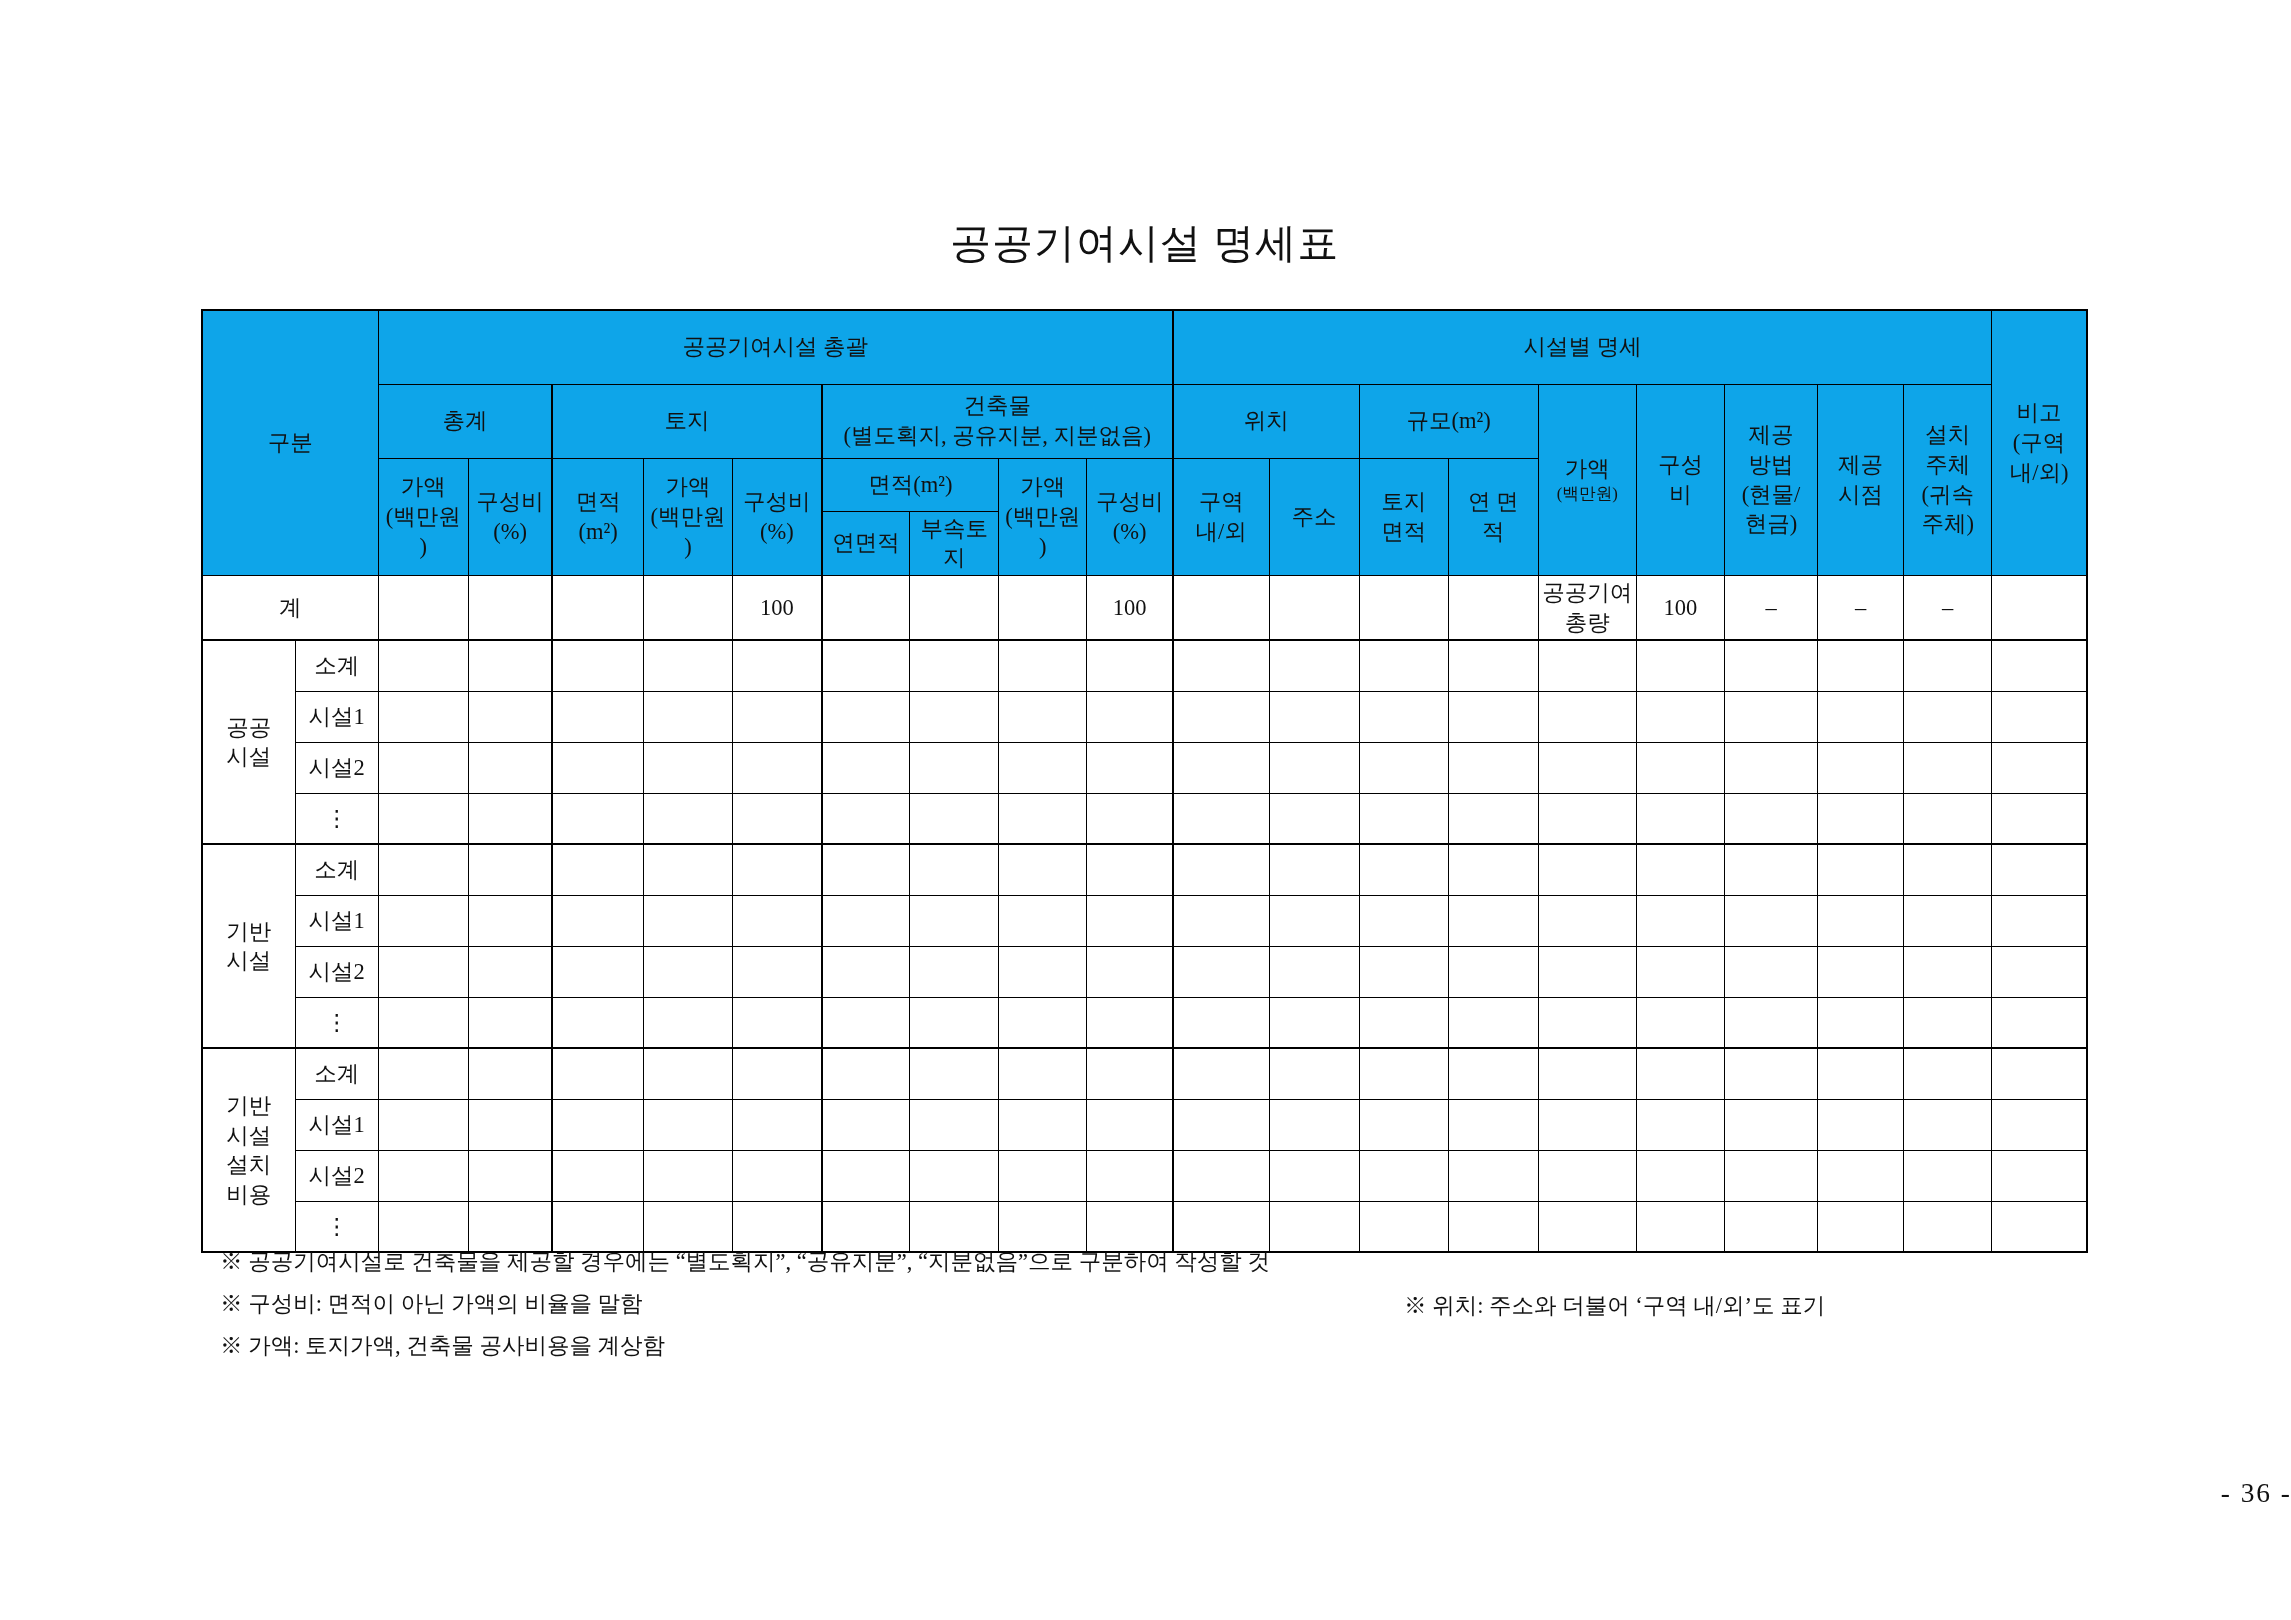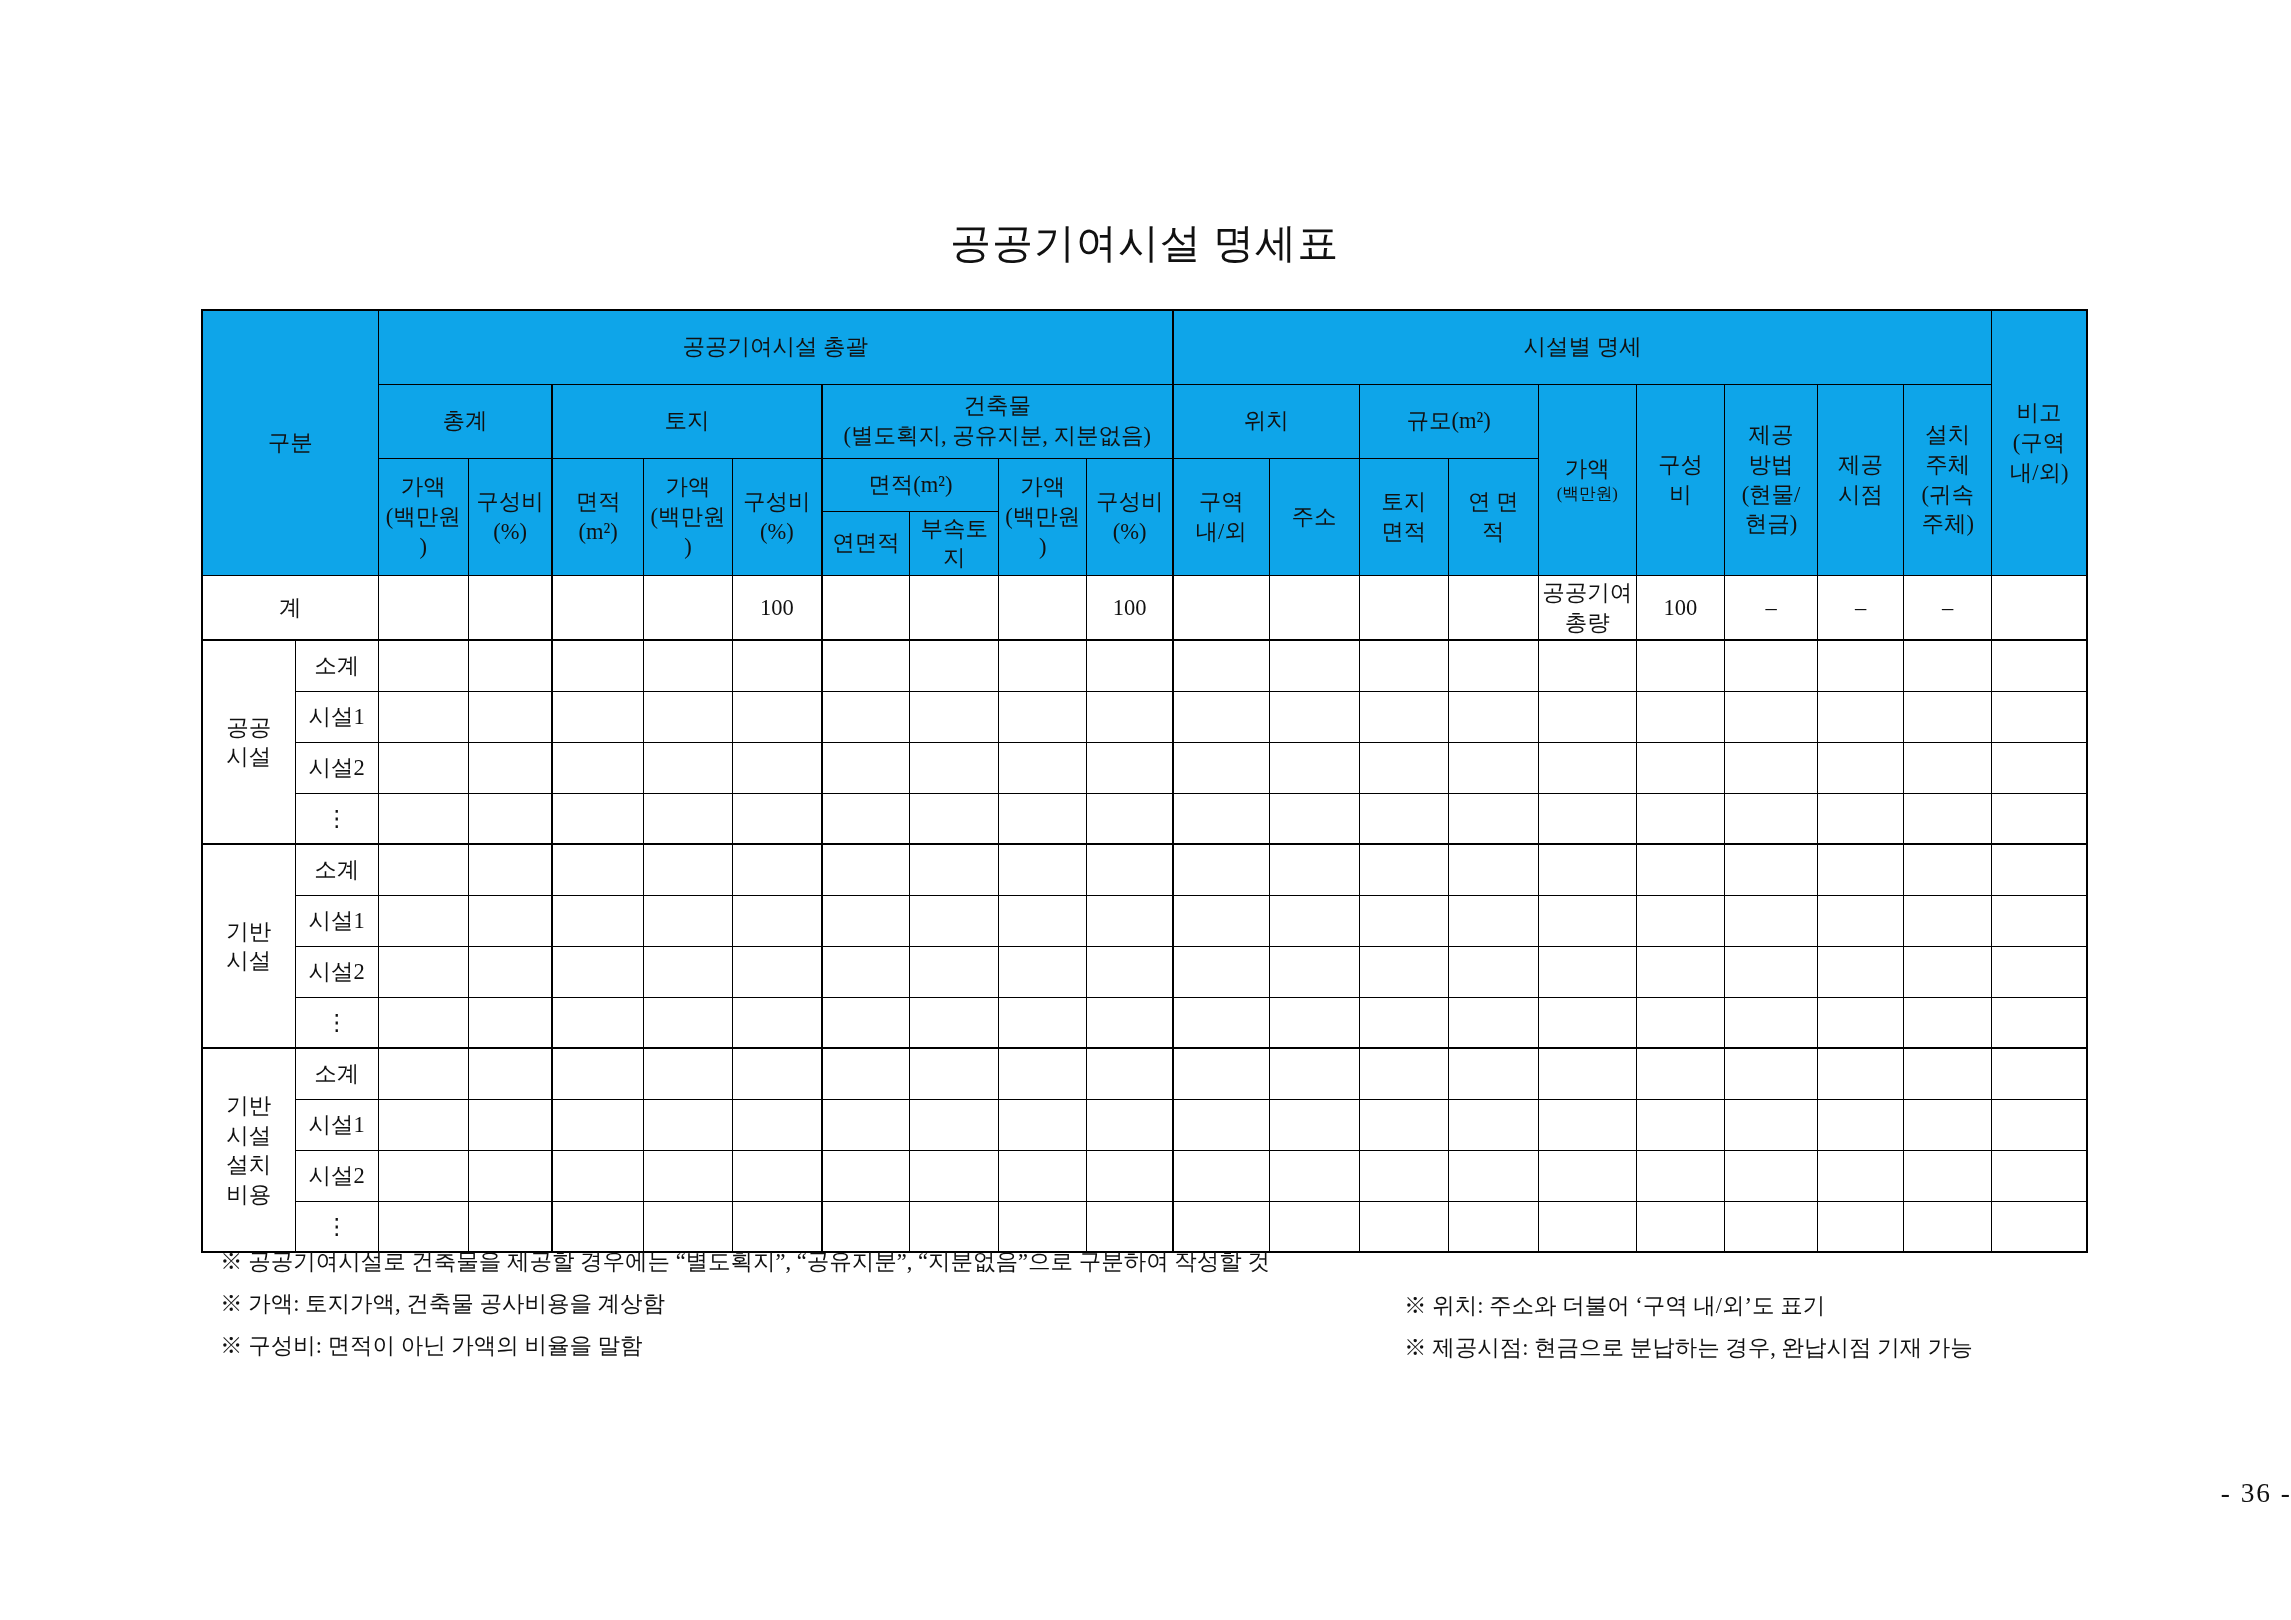--- a/index.html
+++ b/index.html
@@ -444,23 +444,22 @@
         <td></td>
         <td></td>
         <td></td>
         <td></td>
   </tr>
 </tbody>
   </table>
 
 <div class="footnotes-left">
   <div class="footnote-line">※ 공공기여시설로 건축물을 제공할 경우에는 “별도획지”, “공유지분”, “지분없음”으로 구분하여 작성할 것</div>
+  <div class="footnote-line">※ 구성비: 면적이 아닌 가액의 비율을 말함</div>
   <div class="footnote-line">※ 가액: 토지가액, 건축물 공사비용을 계상함</div>
-  <div class="footnote-line">※ 구성비: 면적이 아닌 가액의 비율을 말함</div>
 </div>
 
 <div class="footnotes-right">
   <div class="footnote-line">※ 위치: 주소와 더불어 ‘구역 내/외’도 표기</div>
-  <div class="footnote-line">※ 제공시점: 현금으로 분납하는 경우, 완납시점 기재 가능</div>
 </div>
 
 <div class="page-number">- 36 -</div>
 
 
 </body></html>

